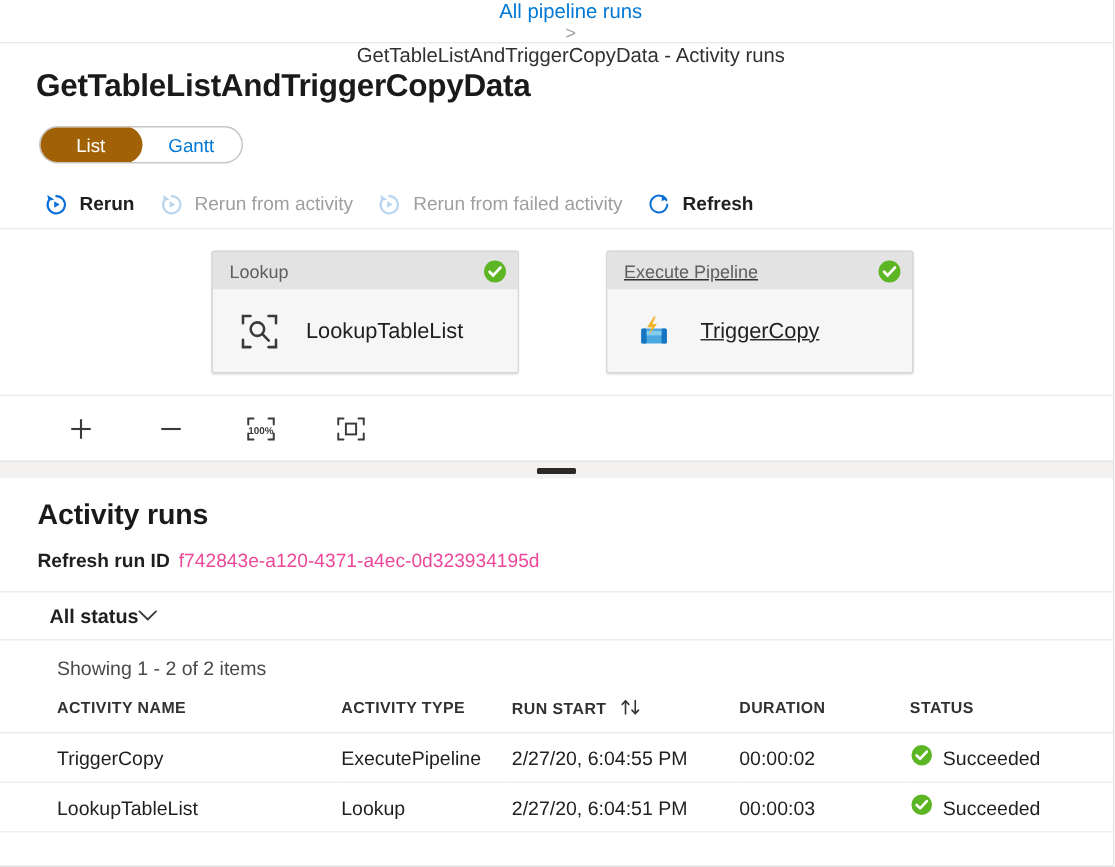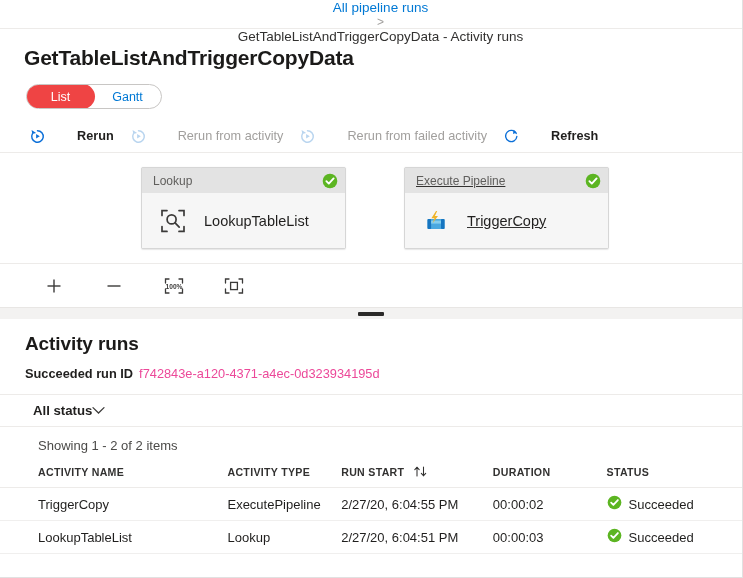--- a/index.html
+++ b/index.html
@@ -75,21 +75,21 @@
     align-items: center;
     justify-content: center;
     font-size: 12.5px;
     cursor: pointer;
     color: #0078d4;
     border-radius: 13px;
     margin: -1px;
     height: 25px;
   }
   .pill.selected {
-    background: #ef4444;
+    background: #a16207;
     color: #ffffff;
     font-weight: 400;
   }
 
   
   .toolbar {
     margin-top: 11px;
     height: 33px;
     display: flex;
     align-items: center;
@@ -98,21 +98,20 @@
     border-bottom: 1px solid #edebe9;
   }
   .tb-item {
     display: flex;
     align-items: center;
     height: 30px;
     padding: 0 11px 0 4px;
     font-size: 12.7px;
     cursor: pointer;
     white-space: nowrap;
-    gap: 24px;
   }
   .tb-item.enabled { color: #201f1e; font-weight: 600; }
   .tb-item.disabled { color: #a19f9d; cursor: default; font-weight: 400; }
   .tb-icon {
     width: 19px; height: 19px;
     margin-right: 6px;
     display: inline-flex;
     align-items: center;
     justify-content: center;
     flex: none;
@@ -460,21 +459,21 @@
   
   <div class="splitter">
     <div class="splitter-grip"></div>
   </div>
 
   
   <div>
     <div class="ar-title">Activity runs</div>
 
     <div class="runid-row">
-      <span class="runid-label">Succeeded run ID</span>
+      <span class="runid-label">Refresh run ID</span>
       <span class="runid-value">f742843e-a120-4371-a4ec-0d323934195d</span>
     </div>
 
     <div class="filter-row">
       <div class="filter-chip">
         <span>All status</span>
         <span>
           <svg width="13" height="9" viewBox="0 0 13 9">
             <path d="M1 1.6 L6.5 7 L12 1.6" fill="none" stroke="#3b3a39" stroke-width="1.25" stroke-linecap="round"></path>
           </svg>

